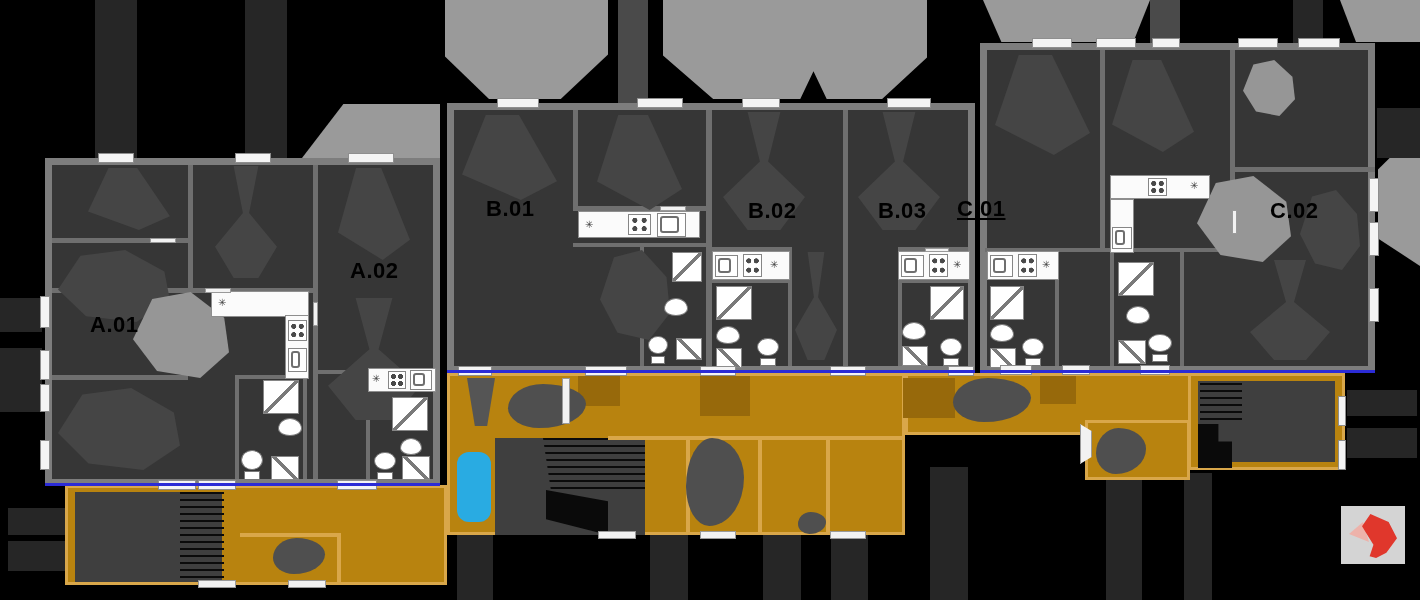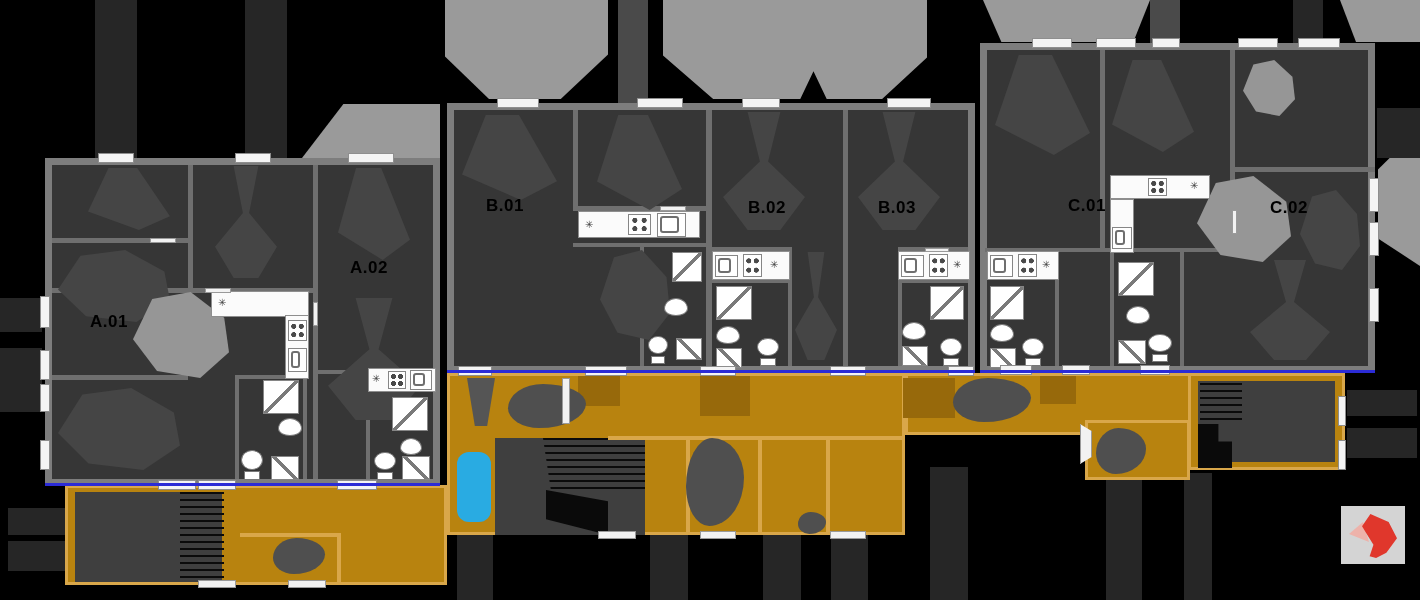--- a/index.html
+++ b/index.html
@@ -29,21 +29,21 @@
   .star{font-size:10px;line-height:1;color:#444;}
   .hob{background:radial-gradient(circle at 28% 28%,#4a4a4a 2.3px,rgba(0,0,0,0) 2.8px),radial-gradient(circle at 72% 28%,#4a4a4a 2.3px,rgba(0,0,0,0) 2.8px),radial-gradient(circle at 28% 72%,#4a4a4a 2.3px,rgba(0,0,0,0) 2.8px),radial-gradient(circle at 72% 72%,#4a4a4a 2.3px,rgba(0,0,0,0) 2.8px),#fff;border:1px solid #868686;box-sizing:border-box;}
   .sinksq{background:#fff;border:1px solid #868686;box-sizing:border-box;}
   .sinksq::after{content:"";position:absolute;left:2px;top:2px;right:6px;bottom:3px;border:2px solid #6f6f6f;border-radius:3px;}
   .shower{background:linear-gradient(135deg,rgba(0,0,0,0) 46%,#7a7a7a 46% 54%,rgba(0,0,0,0) 54%),#fff;border:1px solid #868686;box-sizing:border-box;}
   .washer{background:linear-gradient(45deg,rgba(0,0,0,0) 44%,#7a7a7a 44% 56%,rgba(0,0,0,0) 56%),#fff;border:1px solid #868686;box-sizing:border-box;}
   .toilet::before{content:"";position:absolute;left:0;top:0;width:100%;height:66%;background:#fff;border:1.5px solid #787878;border-radius:50%;box-sizing:border-box;}
   .toilet::after{content:"";position:absolute;left:15%;bottom:0;width:70%;height:30%;background:#fff;border:1.5px solid #787878;box-sizing:border-box;}
   .basin{background:#fff;border:1.5px solid #787878;border-radius:50%/60% 60% 40% 40%;box-sizing:border-box;}
   .stripe{background:var(--c-threshold_line,#2b2bd6);}
-  .unit-label{color:var(--c-label_text,#000);font-weight:700;font-size:17px;letter-spacing:.5px;}
+  .unit-label{color:var(--c-label_text,#000);font-weight:700;font-size:22px;letter-spacing:.5px;}
   .logo{background:var(--c-logo_bg,#d4d4d4);}
   .logo-red{background:var(--c-logo_red,#e0372c);clip-path:polygon(30% 0,78% 18%,100% 55%,72% 88%,45% 100%,28% 96%,38% 70%,20% 45%,8% 28%);}
   .logo-pink{background:#edb2aa;clip-path:polygon(0 60%,70% 0,100% 100%);}
   .cone555{background:#555;clip-path:polygon(0 0,100% 0,72% 100%,28% 100%);}
   .blackpoly{background:#0a0a0a;}
 </style>
 </head>
 <body>
 
 <div id="plan">
@@ -277,21 +277,21 @@
 
   <div class="a stripe" style="left:45px;top:483px;width:395px;height:3px;"></div>
   <div class="a stripe" style="left:447px;top:370px;width:528px;height:3px;"></div>
   <div class="a stripe" style="left:980px;top:370px;width:395px;height:3px;"></div>
 
   <div class="a unit-label" style="left:90px;top:312px;">A.01</div>
   <div class="a unit-label" style="left:350px;top:258px;">A.02</div>
   <div class="a unit-label" style="left:486px;top:196px;">B.01</div>
   <div class="a unit-label" style="left:748px;top:198px;">B.02</div>
   <div class="a unit-label" style="left:878px;top:198px;">B.03</div>
-  <div class="a unit-label" style="left:1068px;top:196px;">C.01</div>
+  <div class="a unit-label" style="left:957px;top:196px;text-decoration:underline;">C.01</div>
   <div class="a unit-label" style="left:1270px;top:198px;">C.02</div>
 
   <div class="a logo" style="left:1341px;top:506px;width:64px;height:58px;">
     <div class="a logo-pink" style="left:8px;top:16px;width:20px;height:20px;"></div>
     <div class="a logo-red" style="left:18px;top:8px;width:38px;height:44px;"></div>
   </div>
 
 </div>
 
 </body></html>

